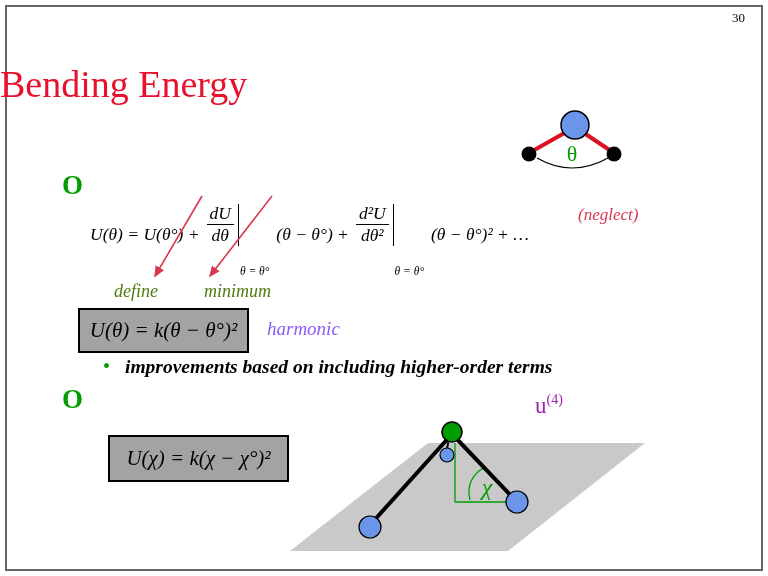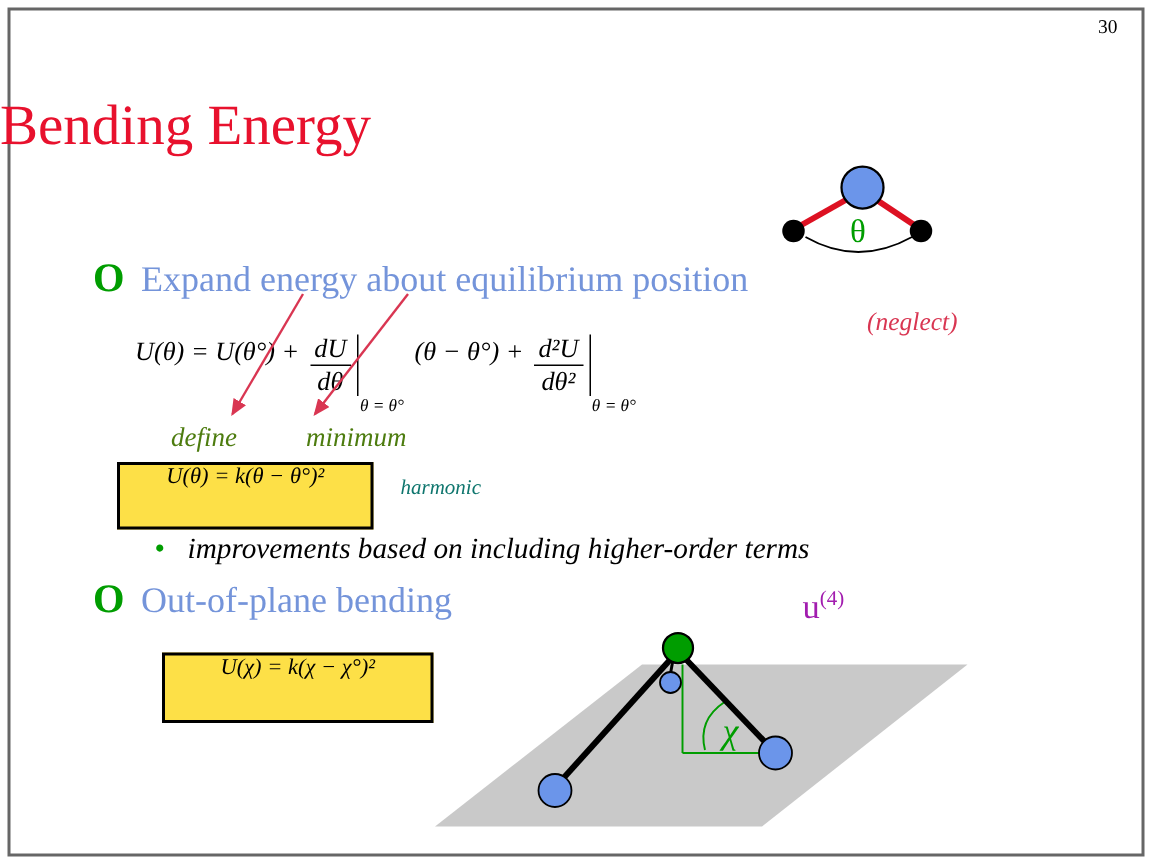--- a/index.html
+++ b/index.html
@@ -17,47 +17,47 @@
   .heading { position:absolute; display:flex; align-items:baseline; gap:11px; white-space:nowrap; }
   .h1pos { left:62px; top:170px; }
   .h2pos { left:62px; top:384px; }
   .o-bullet { color:#009d00; font-size:27px; font-weight:bold; }
   .heading-text { color:#7494da; font-size:24px; }
 
   
   .taylor { position:absolute; left:90px; top:202px; height:64px;
             display:flex; align-items:center; font-style:italic; font-size:17.5px; }
   .taylor > * { margin-right:7px; }
-  .evald { display:inline-flex; align-items:flex-end; }
+  .evald { display:inline-flex; align-items:flex-start; }
   .frac { display:inline-flex; flex-direction:column; align-items:center; }
   .barred { border-right:1.6px solid #000; padding-right:4px; }
   .frac .num { padding:0 3px 1px 3px; border-bottom:1.2px solid #000; line-height:1.1; }
   .frac .den { padding:1px 3px 0 3px; line-height:1.1; }
   .cond { font-size:11.5px; transform:translateY(13px); margin-left:1px; white-space:nowrap;margin-top:48px; }
   .neglect { position:absolute; left:578px; top:205px; font-style:italic;
              font-size:17px; color:#d93652; }
 
   .annot { position:absolute; font-style:italic; font-size:18px; color:#4d7c0f; }
   .define-pos { left:114px; top:281px; }
   .minimum-pos { left:204px; top:281px;text-align:right; }
 
   .arrow-layer { position:absolute; left:0; top:0; pointer-events:none; z-index:5; }
 
-  .green-box { position:absolute; background:#fde047; border:2px solid #000;
-               display:flex; align-items:flex-start; justify-content:center;
-               font-style:italic; font-size:15px; }
+  .green-box { position:absolute; background:#a3a3a3; border:2px solid #000;
+               display:flex; align-items:center; justify-content:center;
+               font-style:italic; font-size:21px; }
   .box1 { left:78px; top:308px; width:167px; height:41px; }
   .box2 { left:108px; top:435px; width:177px; height:43px; }
   .harmonic { position:absolute; left:267px; top:318px; font-style:italic;
-              font-size:14px; color:#0f766e; }
+              font-size:19px; color:#8b5cf6; }
 
   .improve { position:absolute; left:103px; top:355px; display:flex;
              align-items:baseline; gap:15px; }
   .improve .dot { color:#009d00; font-size:20px; }
-  .improve .txt { font-style:italic; font-weight:normal; font-size:19.5px; color:#000; white-space:nowrap; }
+  .improve .txt { font-style:italic; font-weight:bold; font-size:19.5px; color:#000; white-space:nowrap; }
 
   .u4 { position:absolute; left:535px; top:392px; color:#a21caf; font-size:23px; }
   .u4 sup { font-size:14px; }
 
   .diagram { position:absolute; }
   .theta-d { left:505px; top:103px; }
   .chi-d { left:285px; top:418px; }
 </style>
 </head>
 <body>
@@ -73,40 +73,40 @@
   <line x1="70" y1="24" x2="109" y2="50" stroke="#dd1122" stroke-width="4"></line>
   <path d="M 32 55 Q 67 75 103 55" stroke="#000" stroke-width="1.2" fill="none"></path>
   <circle cx="70" cy="22" r="14" fill="#6b95ea" stroke="#000" stroke-width="1.5"></circle>
   <circle cx="24" cy="51" r="7.5" fill="#000"></circle>
   <circle cx="109" cy="51" r="7.5" fill="#000"></circle>
   <text x="67" y="58" text-anchor="middle" font-size="22" fill="#009d00">θ</text>
 </svg>
 
 <div class="heading h1pos">
   <span class="o-bullet">O</span>
-  <span class="heading-text">Expand energy about equilibrium position</span>
 </div>
 
 <div class="taylor">
   <span>U(θ) = U(θ°) +</span>
   <span class="evald">
     <span class="frac barred">
       <span class="num">dU</span>
       <span class="den">dθ</span>
     </span>
     <span class="cond">θ = θ°</span>
   </span>
   <span>(θ − θ°) +</span>
   <span class="evald">
     <span class="frac barred">
       <span class="num">d²U</span>
       <span class="den">dθ²</span>
     </span>
     <span class="cond">θ = θ°</span>
   </span>
+  <span>(θ − θ°)² + …</span>
 </div>
 <div class="neglect">(neglect)</div>
 
 <svg class="arrow-layer" width="768" height="576" viewBox="0 0 768 576">
   <defs>
     <marker id="ah" markerWidth="9" markerHeight="8" refX="6" refY="3" orient="auto">
       <path d="M0,0 L7,3 L0,6 z" fill="#d93652"></path>
     </marker>
   </defs>
   <line x1="202" y1="196" x2="155" y2="276" stroke="#d93652" stroke-width="1.6" marker-end="url(#ah)"></line>
@@ -121,21 +121,20 @@
 </div>
 <div class="harmonic">harmonic</div>
 
 <div class="improve">
   <span class="dot">•</span>
   <span class="txt">improvements based on including higher-order terms</span>
 </div>
 
 <div class="heading h2pos">
   <span class="o-bullet">O</span>
-  <span class="heading-text">Out-of-plane bending</span>
 </div>
 
 <div class="u4">
   <span>u</span><sup>(4)</sup>
 </div>
 
 <div class="green-box box2">
   <span>U(χ) = k(χ − χ°)²</span>
 </div>
 

